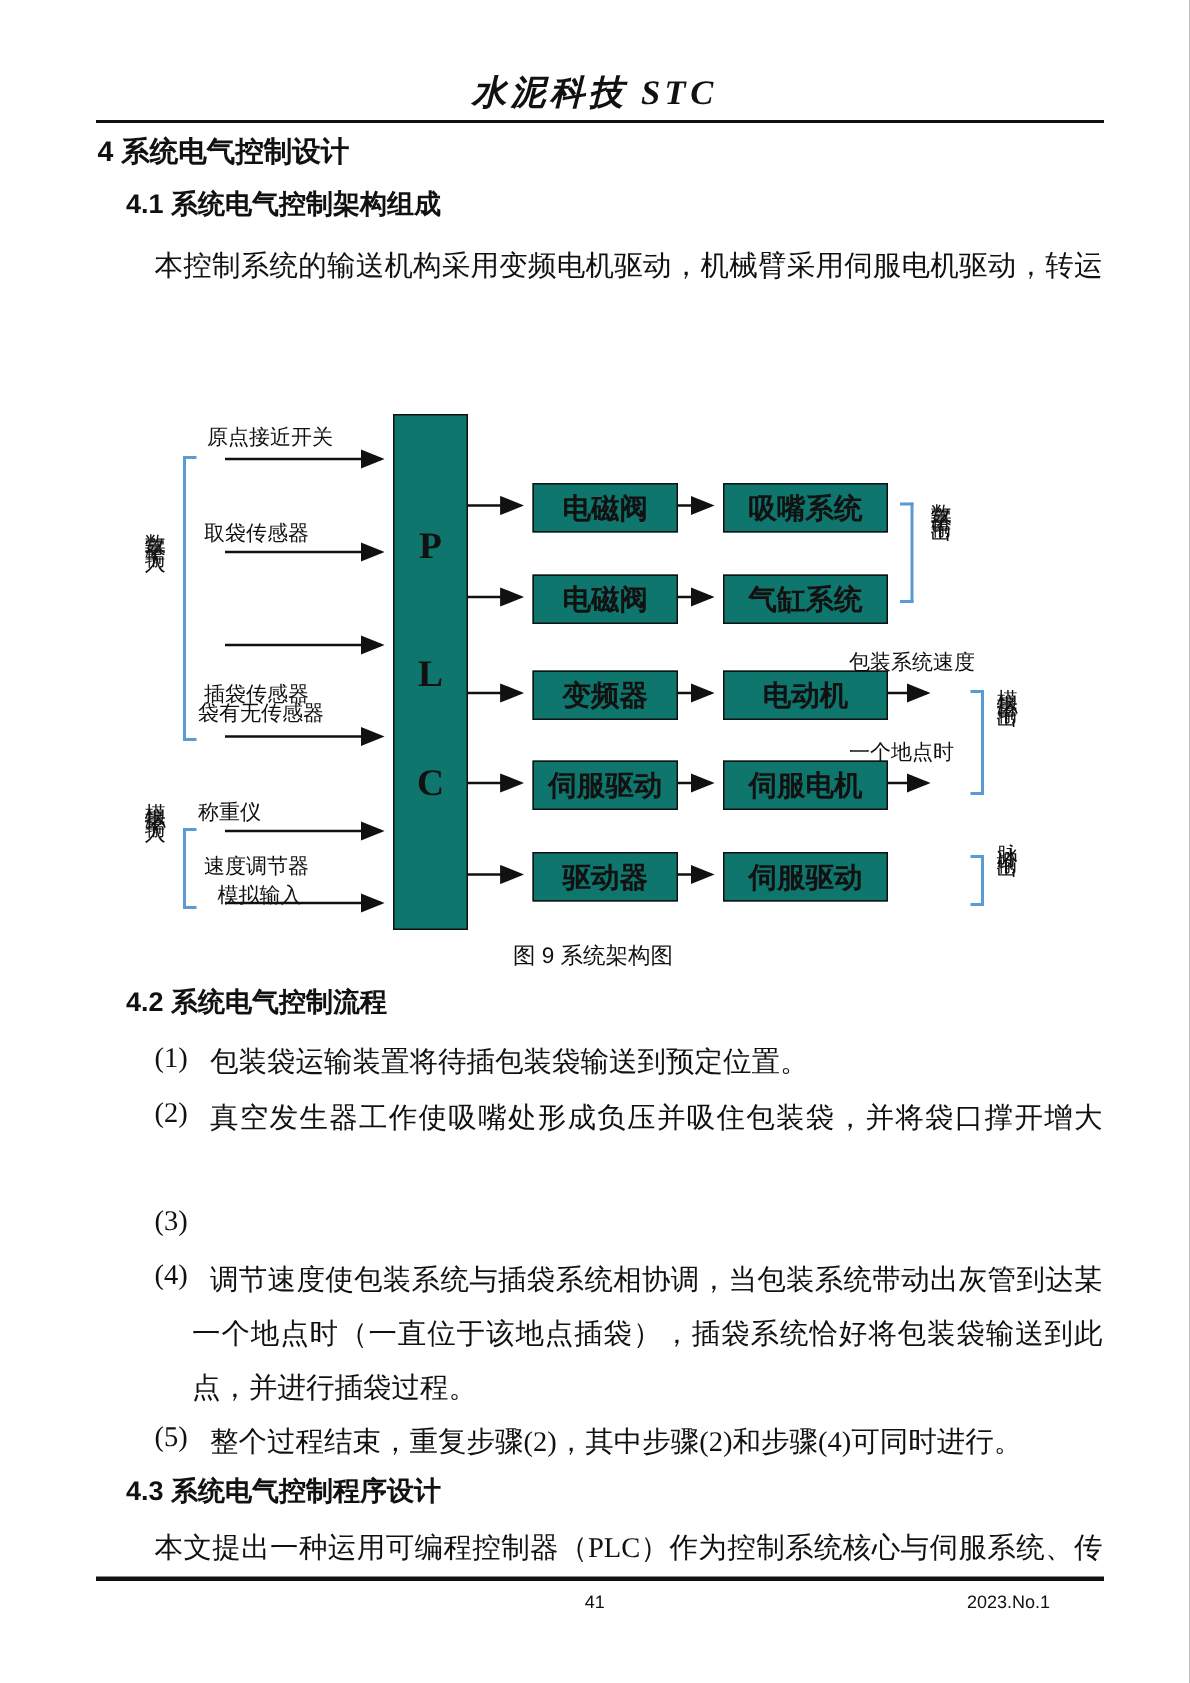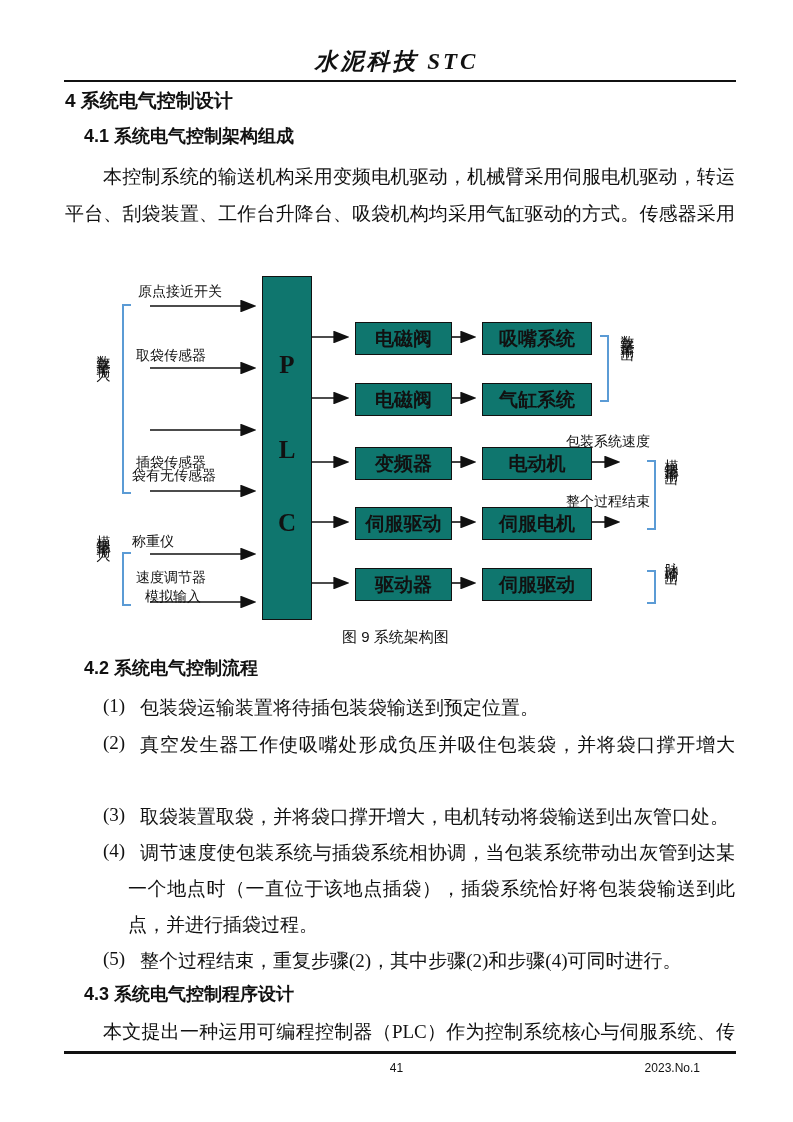--- a/index.html
+++ b/index.html
@@ -41,21 +41,20 @@
 
 <div class="page">
 
   <div class="abs journal-title">水泥科技 STC</div>
   <div class="rule" style="left:64px;top:80px;width:672px;height:2px;"></div>
 
   <div class="abs h-main" style="left:65px;top:88px;">4  系统电气控制设计</div>
   <div class="abs h-sub" style="left:65px;top:124px;">4.1 系统电气控制架构组成</div>
 
   <div class="abs body-line fill" style="left:103px;top:164px;width:632px;">本控制系统的输送机构采用变频电机驱动，机械臂采用伺服电机驱动，转运</div>
-  <div class="abs body-line fill" style="left:65px;top:201px;width:670px;">平台、刮袋装置、工作台升降台、吸袋机构均采用气缸驱动的方式。传感器采用</div>
 
   <div>
 
     <svg style="position:absolute;left:0;top:0;width:793px;height:1122px;pointer-events:none;" viewBox="0 0 793 1122">
       <defs>
         <marker id="ah" markerWidth="10" markerHeight="8" refX="8.5" refY="4" orient="auto">
           <path d="M0,0 L10,4 L0,8 z" fill="#111"></path>
         </marker>
       </defs>
       <g stroke="#111" stroke-width="1.6">
@@ -105,42 +104,41 @@
     <div class="dbox stage" style="left:355px;top:507px;width:95px;height:31px;">伺服驱动</div>
     <div class="dbox stage" style="left:355px;top:568px;width:95px;height:31px;">驱动器</div>
 
     <div class="dbox stage" style="left:482px;top:322px;width:108px;height:31px;">吸嘴系统</div>
     <div class="dbox stage" style="left:482px;top:383px;width:108px;height:31px;">气缸系统</div>
     <div class="dbox stage" style="left:482px;top:447px;width:108px;height:31px;">电动机</div>
     <div class="dbox stage" style="left:482px;top:507px;width:108px;height:31px;">伺服电机</div>
     <div class="dbox stage" style="left:482px;top:568px;width:108px;height:31px;">伺服驱动</div>
 
     <div class="dlabel" style="left:566px;top:433px;">包装系统速度</div>
-    <div class="dlabel" style="left:566px;top:493px;">整个过程结束</div>
+    <div class="dlabel" style="left:566px;top:493px;">一个地点时</div>
 
     <div class="bracket-r" style="left:600px;top:335px;height:63px;"></div>
     <div class="vtext" style="left:619px;top:324px;">数字量输出</div>
     <div class="bracket-r" style="left:647px;top:460px;height:66px;"></div>
     <div class="vtext" style="left:663px;top:448px;">模拟量输出</div>
     <div class="bracket-r" style="left:647px;top:570px;height:30px;"></div>
     <div class="vtext" style="left:663px;top:551px;">脉冲输出</div>
 
     <div class="caption" style="left:342px;top:628px;">图 9  系统架构图</div>
   </div>
 
   <div class="abs h-sub" style="left:65px;top:656px;">4.2 系统电气控制流程</div>
 
   <div class="step-num" style="left:103px;top:695px;">(1)</div>
   <div class="abs body-line" style="left:140px;top:695px;">包装袋运输装置将待插包装袋输送到预定位置。</div>
 
   <div class="step-num" style="left:103px;top:732px;">(2)</div>
   <div class="abs body-line fill" style="left:140px;top:732px;width:595px;">真空发生器工作使吸嘴处形成负压并吸住包装袋，并将袋口撑开增大</div>
 
   <div class="step-num" style="left:103px;top:804px;">(3)</div>
-  <div class="abs body-line" style="left:140px;top:804px;">取袋装置取袋，并将袋口撑开增大，电机转动将袋输送到出灰管口处。</div>
 
   <div class="step-num" style="left:103px;top:840px;">(4)</div>
   <div class="abs body-line fill" style="left:140px;top:840px;width:595px;">调节速度使包装系统与插袋系统相协调，当包装系统带动出灰管到达某</div>
   <div class="abs body-line fill" style="left:128px;top:876px;width:607px;">一个地点时（一直位于该地点插袋），插袋系统恰好将包装袋输送到此地</div>
   <div class="abs body-line" style="left:128px;top:912px;">点，并进行插袋过程。</div>
 
   <div class="step-num" style="left:103px;top:948px;">(5)</div>
   <div class="abs body-line" style="left:140px;top:948px;">整个过程结束，重复步骤(2)，其中步骤(2)和步骤(4)可同时进行。</div>
 
   <div class="abs h-sub" style="left:65px;top:982px;">4.3 系统电气控制程序设计</div>

